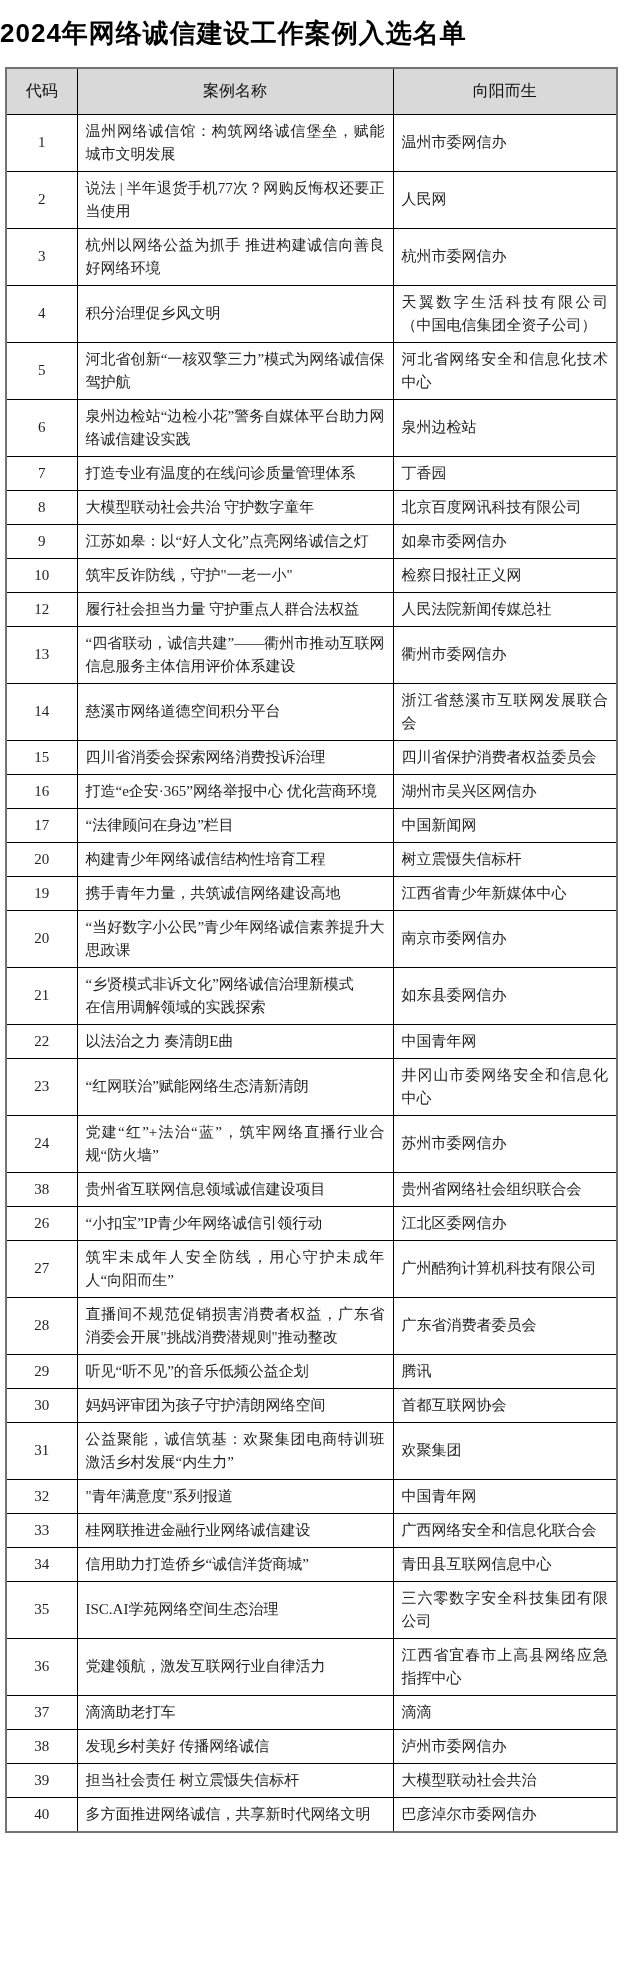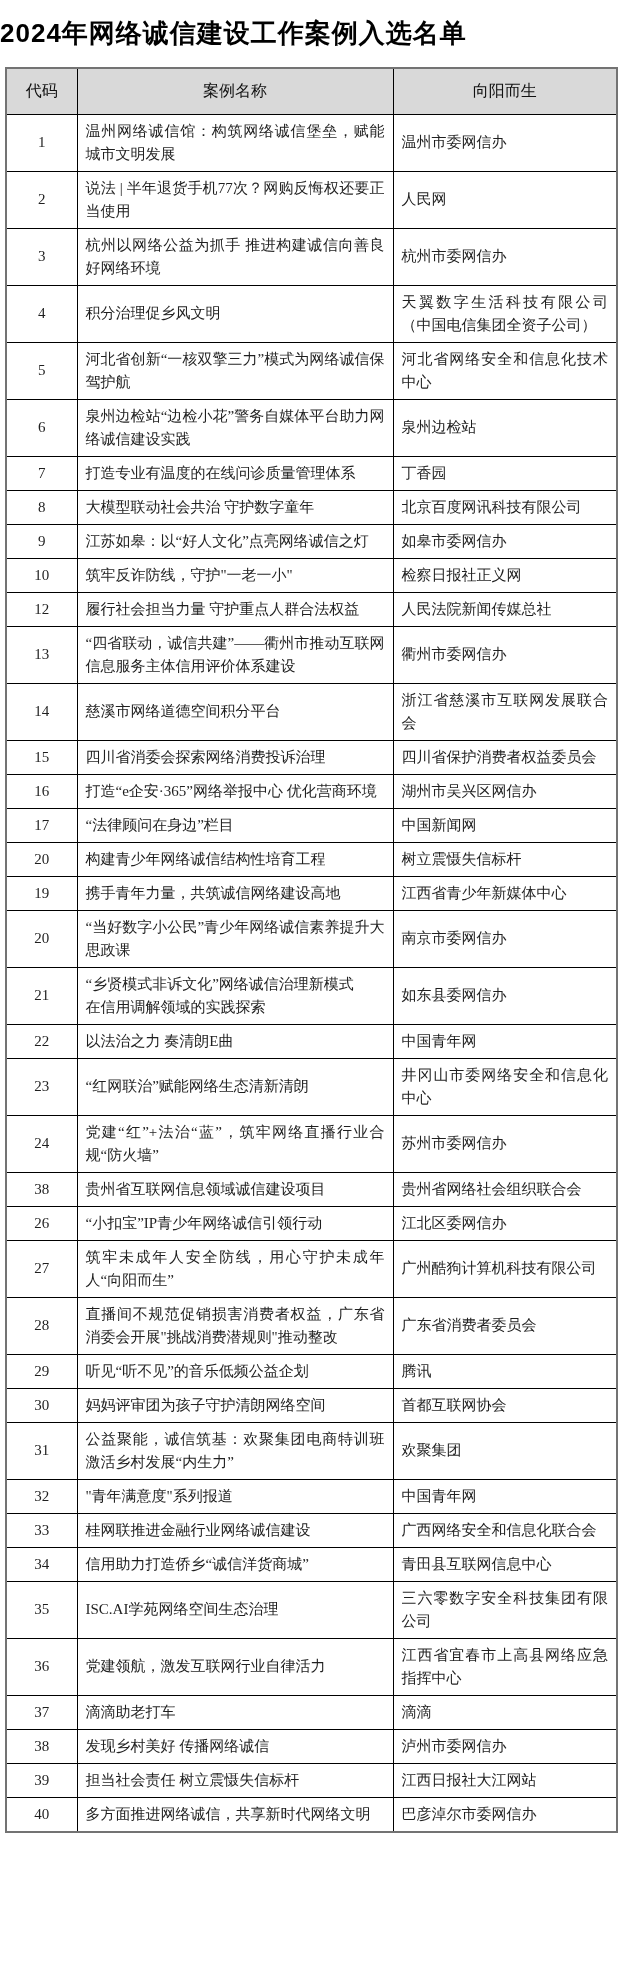--- a/index.html
+++ b/index.html
@@ -268,21 +268,21 @@
           <td class="unit">滴滴</td>
         </tr>
         <tr>
           <td class="code">38</td>
           <td class="name">发现乡村美好 传播网络诚信</td>
           <td class="unit">泸州市委网信办</td>
         </tr>
         <tr>
           <td class="code">39</td>
           <td class="name">担当社会责任 树立震慑失信标杆</td>
-          <td class="unit">江西日报社大江网站</td>
+          <td class="unit">大模型联动社会共治</td>
         </tr>
         <tr>
           <td class="code">40</td>
           <td class="name">多方面推进网络诚信，共享新时代网络文明</td>
           <td class="unit">巴彦淖尔市委网信办</td>
         </tr>
       </tbody>
   </table>
 </div>
 

